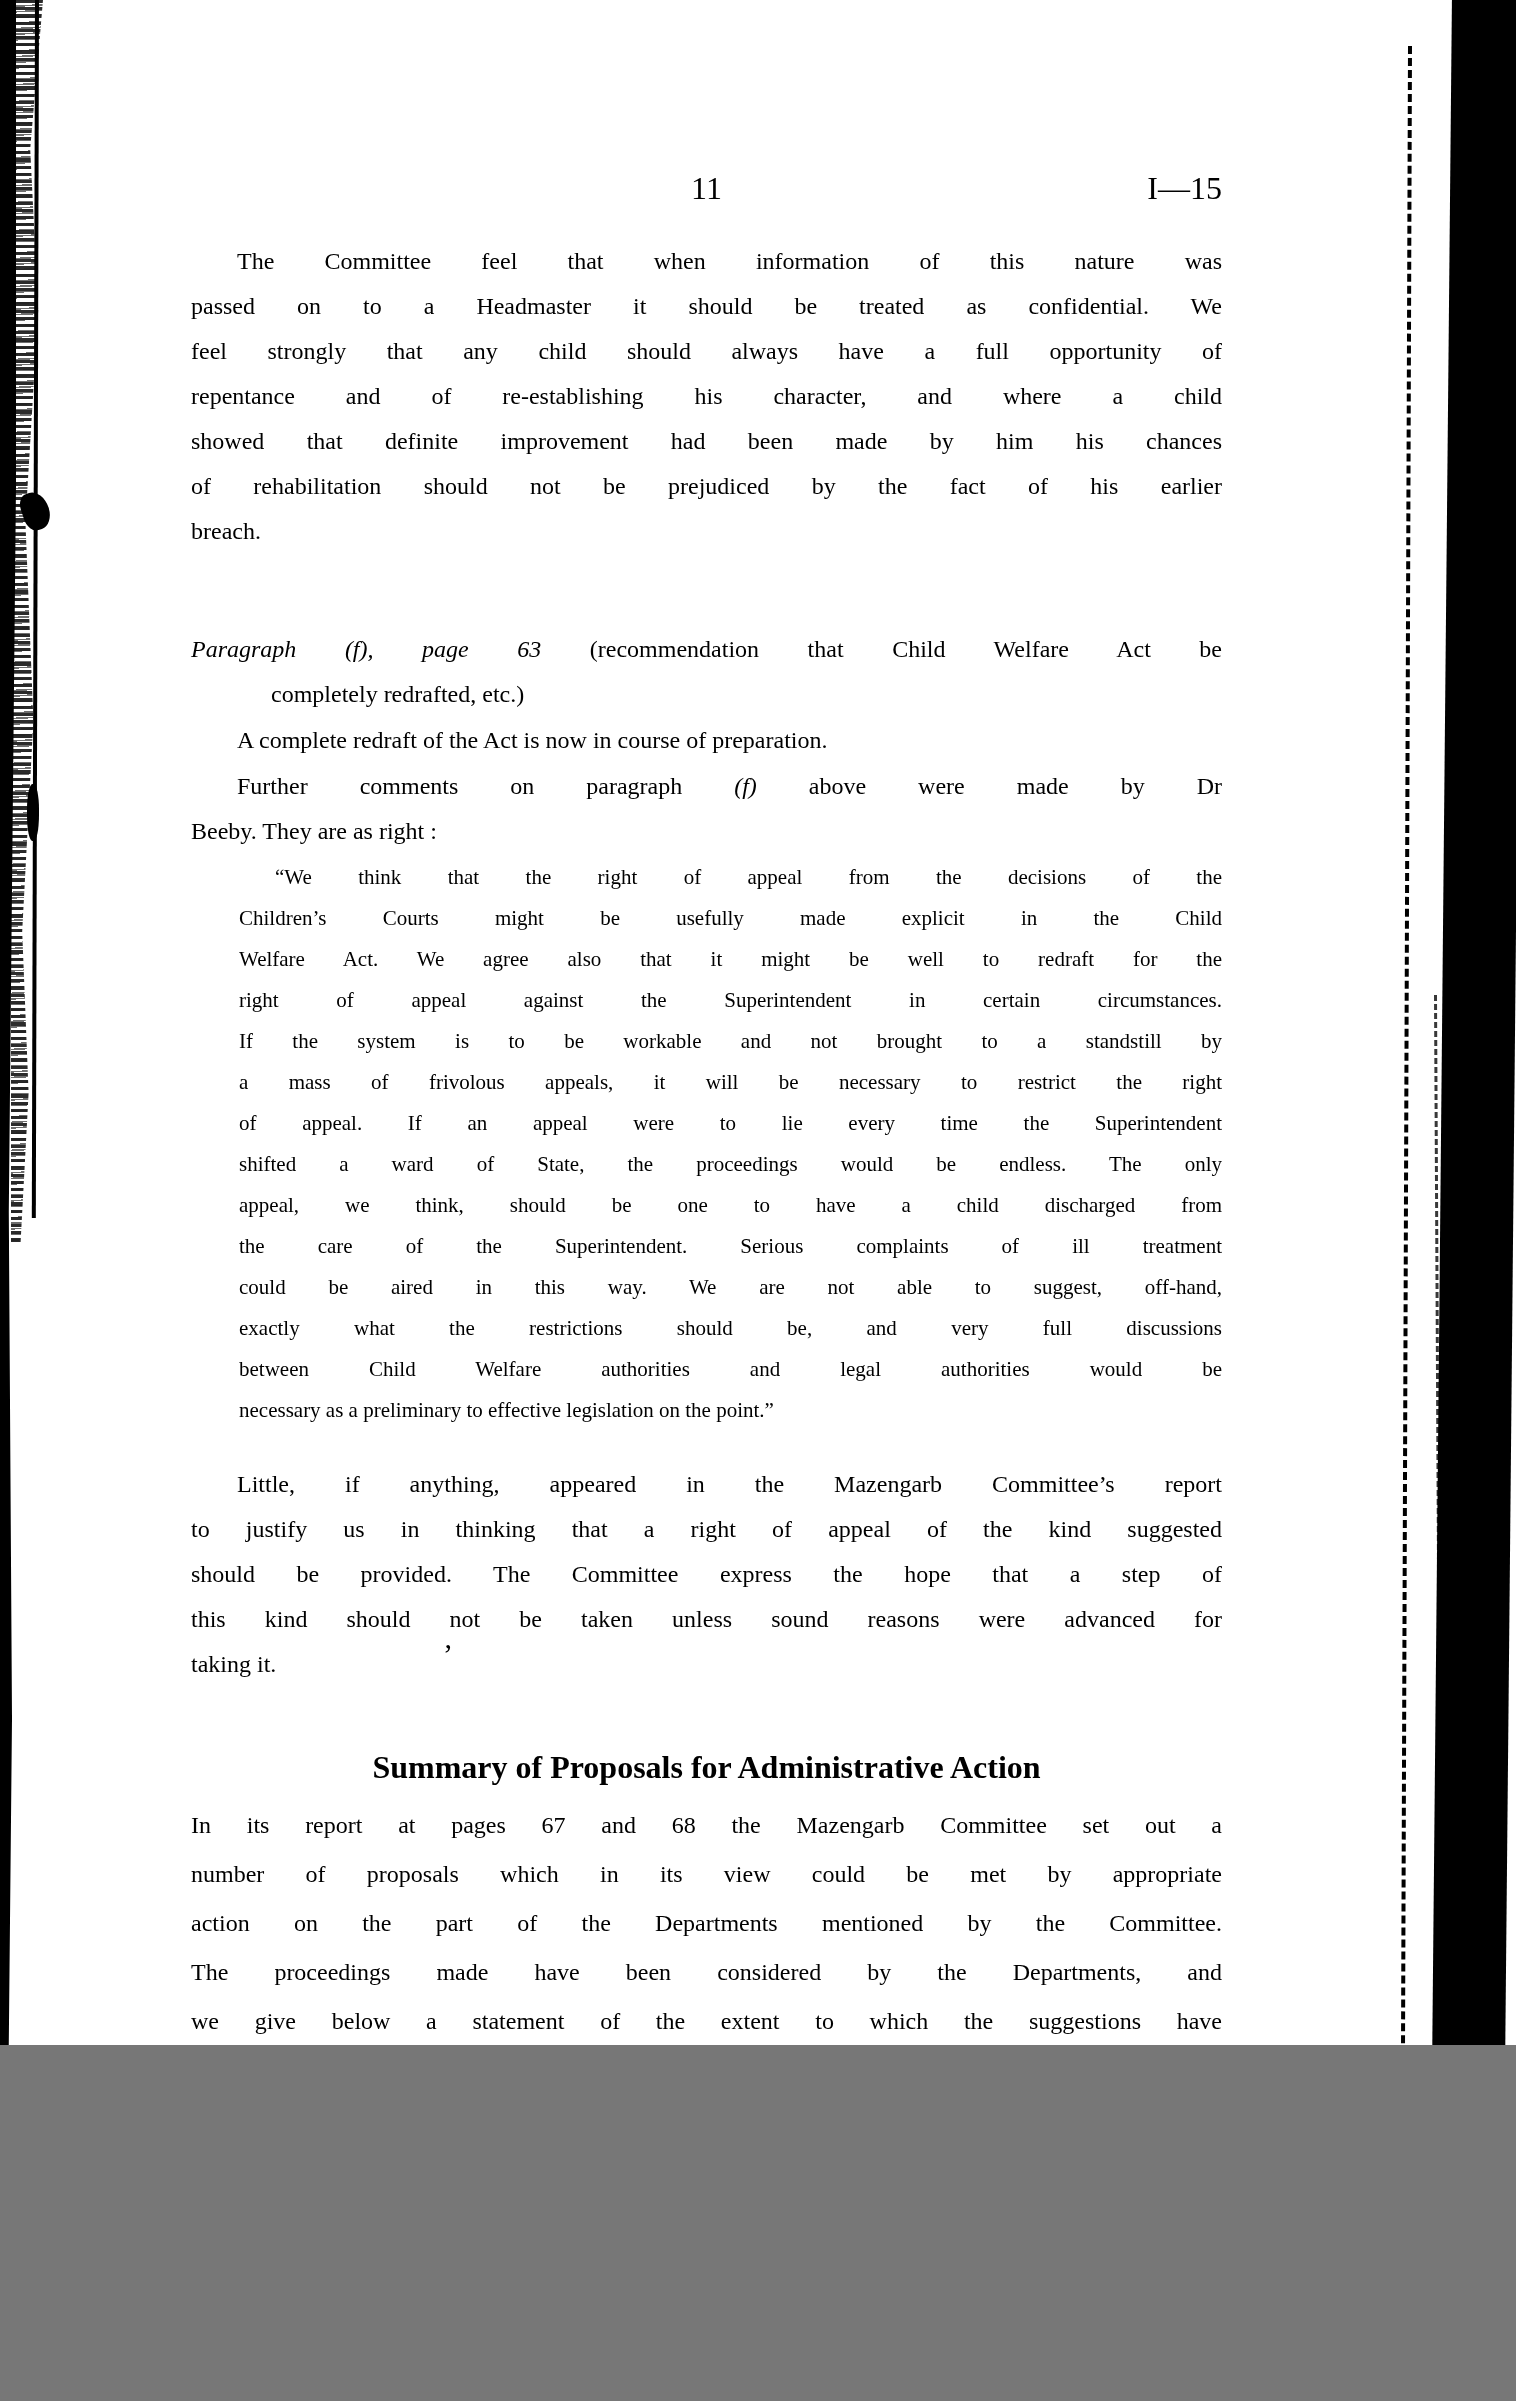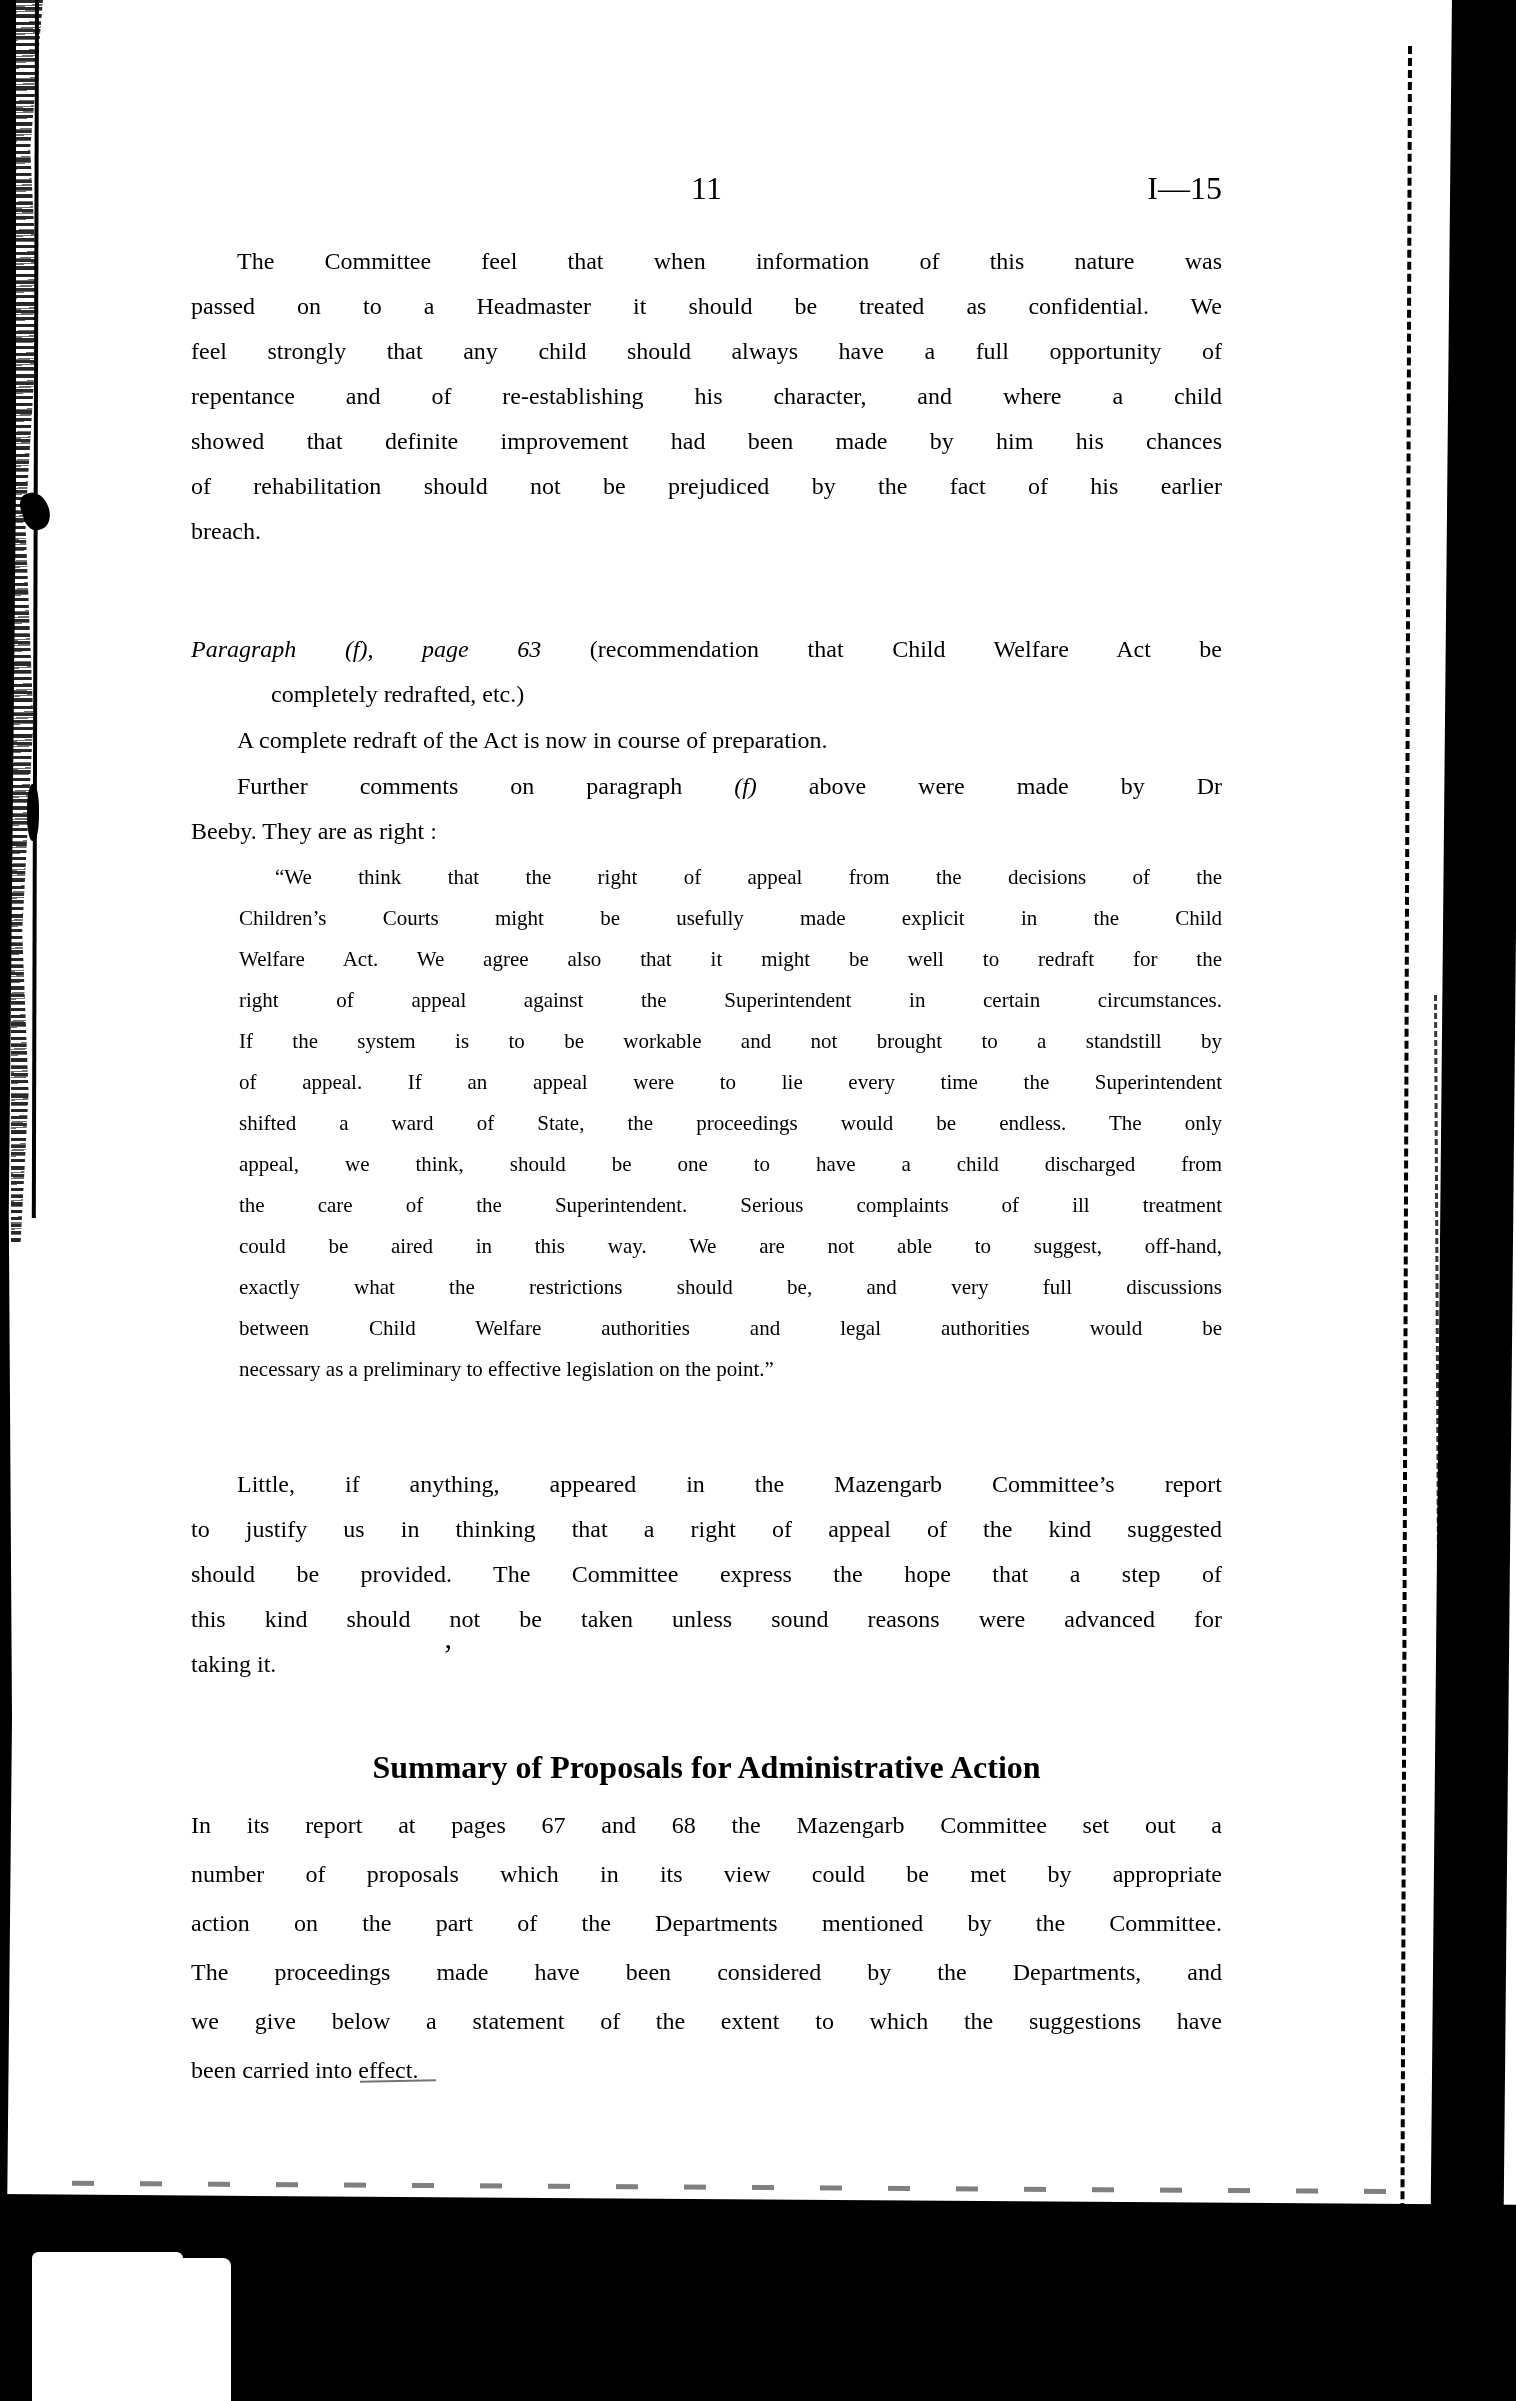--- a/index.html
+++ b/index.html
@@ -1,18 +1,18 @@
 <!DOCTYPE html>
 <html style="font-size:12.7px"><head>
 <meta charset="utf-8">
 <style>
   html,body{margin:0;padding:0;background:#777;}
   #page{
     position:relative;
-    width:1516px;height:2401px;
+    width:1516px;height:2045px;
     background:#ffffff;
     overflow:hidden;
     font-family:"Liberation Serif","DejaVu Serif",serif;
     color:#000;
   }
   
   .tblock{position:absolute;left:191px;width:1031px;font-size:24px;line-height:45px;}
   .line{text-align:justify;white-space:normal;}
   .line.j{text-align-last:justify;}
   .it{font-style:italic;}
@@ -92,20 +92,21 @@
   <div class="tblock indent-first" style="top:764px;">
       <div class="line j"><span>Further comments on paragraph </span><span class="it">(f)</span><span> above were made by Dr</span></div>
       <div class="line"><span>Beeby. They are as right :</span></div>
     </div>
   <div class="tblock" id="para-quote" style="top:857px;">
       <div class="line j"><span>“We think that the right of appeal from the decisions of the</span></div>
       <div class="line j"><span>Children’s Courts might be usefully made explicit in the Child</span></div>
       <div class="line j"><span>Welfare Act. We agree also that it might be well to redraft for the</span></div>
       <div class="line j"><span>right of appeal against the Superintendent in certain circumstances.</span></div>
       <div class="line j"><span>If the system is to be workable and not brought to a standstill by</span></div>
+      <div class="line j"><span>a mass of frivolous appeals, it will be necessary to restrict the right</span></div>
       <div class="line j"><span>of appeal. If an appeal were to lie every time the Superintendent</span></div>
       <div class="line j"><span>shifted a ward of State, the proceedings would be endless. The only</span></div>
       <div class="line j"><span>appeal, we think, should be one to have a child discharged from</span></div>
       <div class="line j"><span>the care of the Superintendent. Serious complaints of ill treatment</span></div>
       <div class="line j"><span>could be aired in this way. We are not able to suggest, off-hand,</span></div>
       <div class="line j"><span>exactly what the restrictions should be, and very full discussions</span></div>
       <div class="line j"><span>between Child Welfare authorities and legal authorities would be</span></div>
       <div class="line"><span>necessary as a preliminary to effective legislation on the point.”</span></div>
     </div>
   <div class="tblock indent-first" style="top:1462px;">

